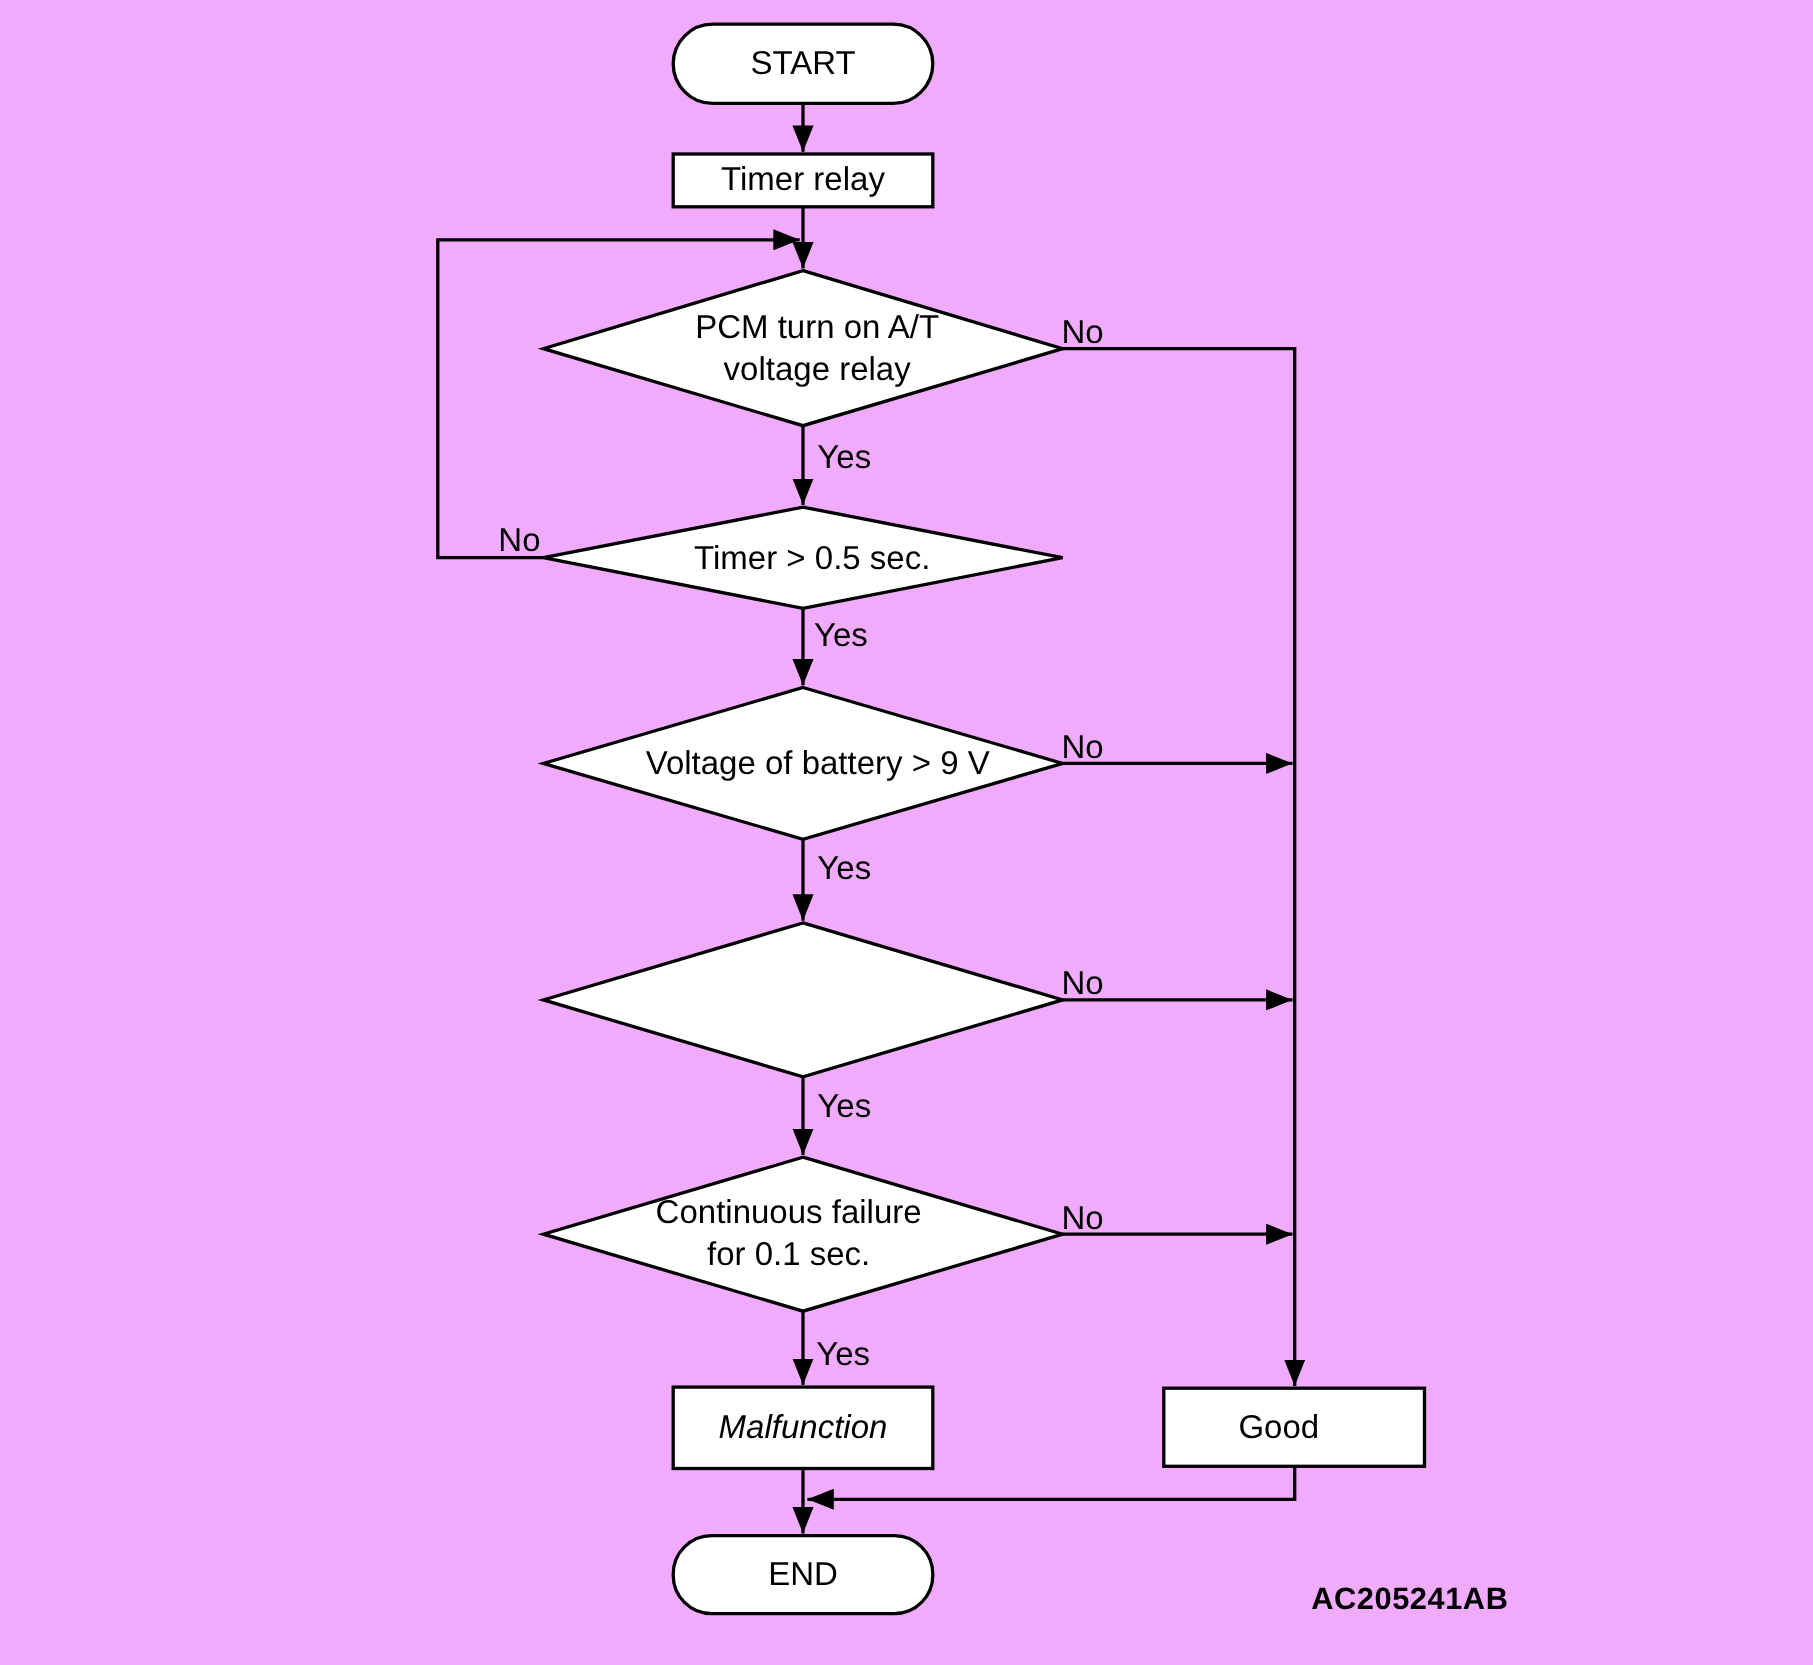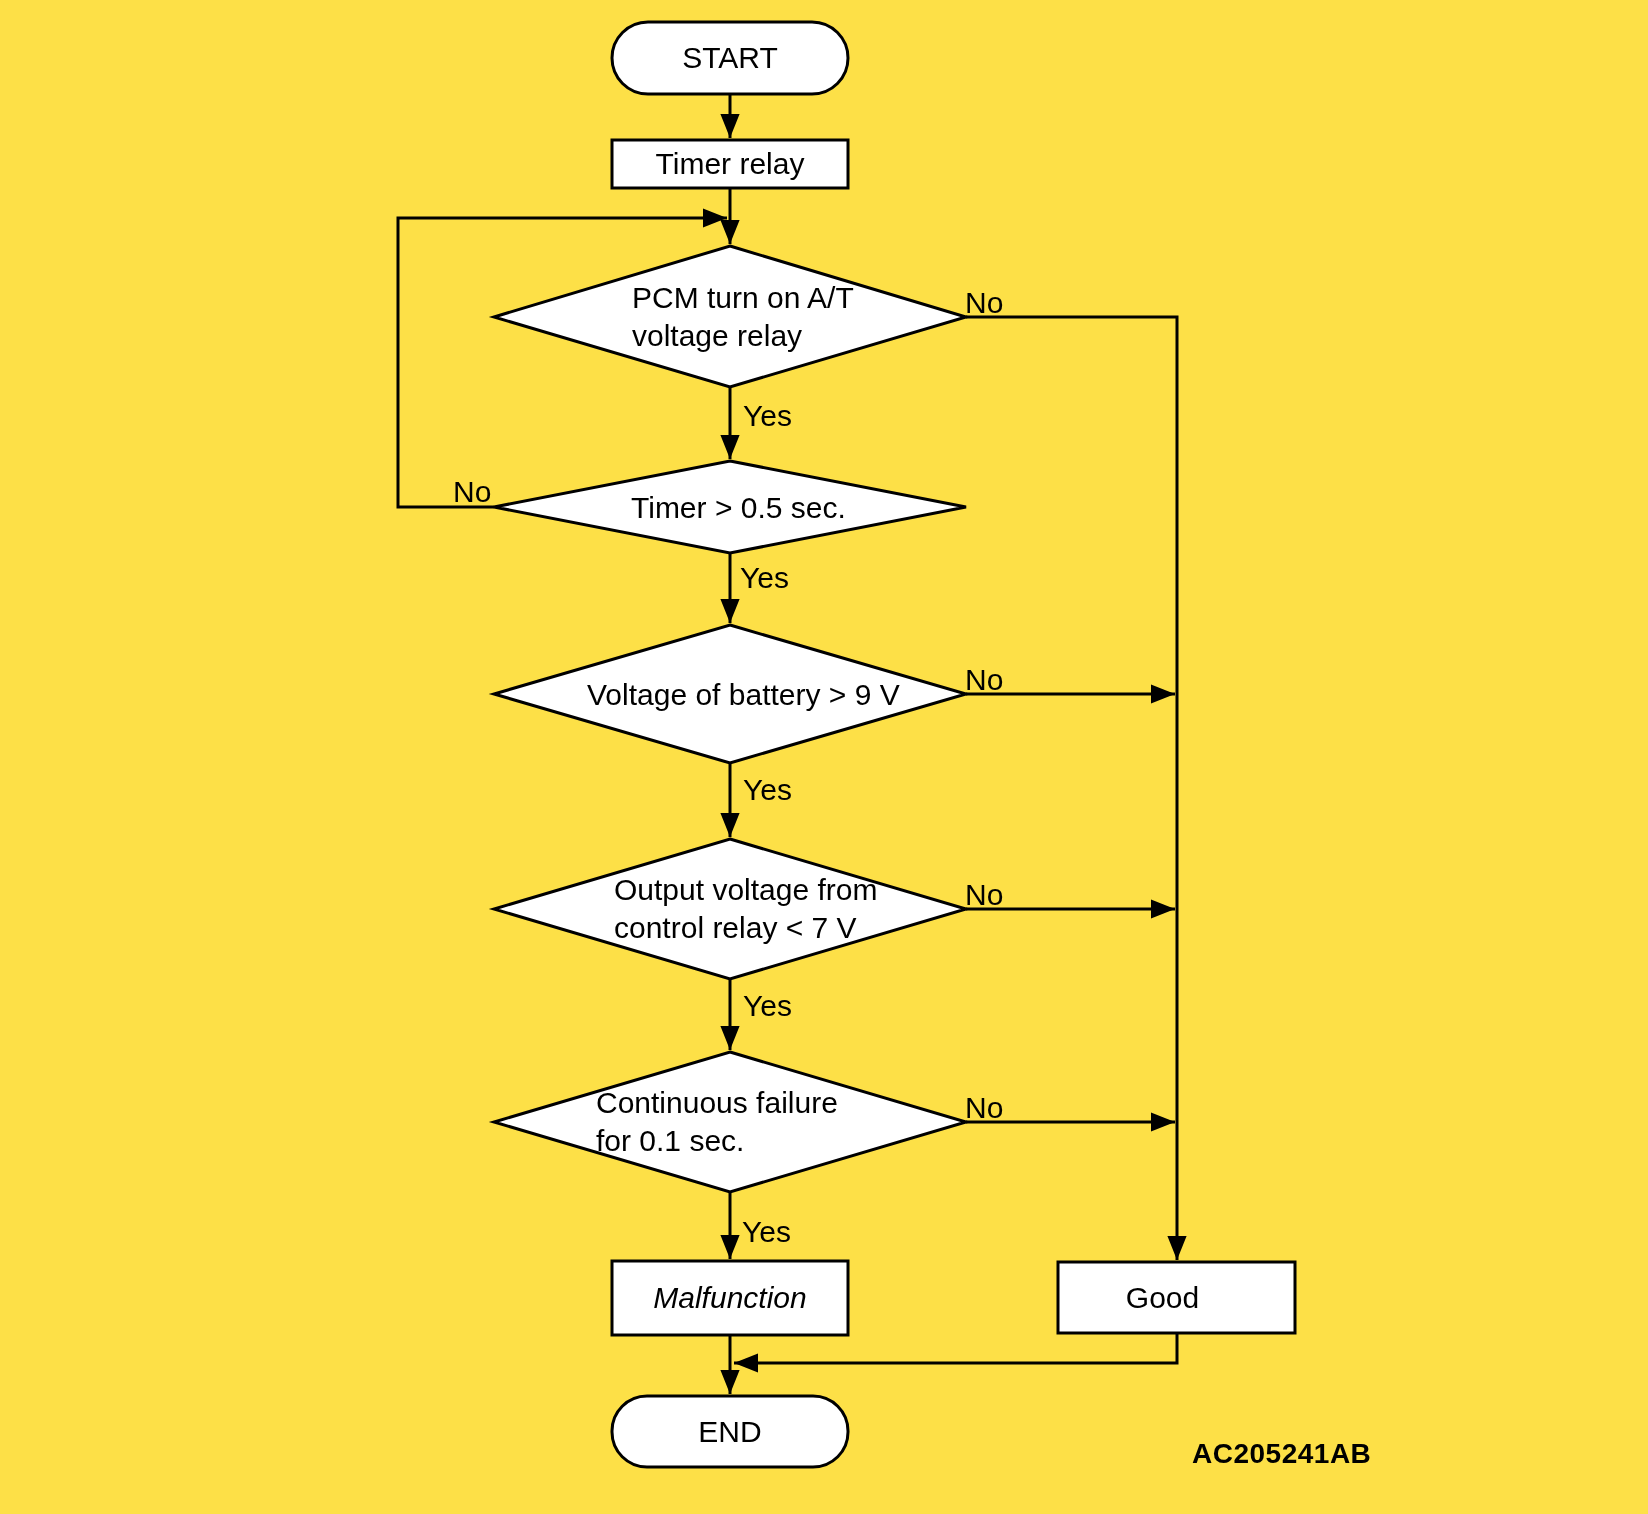--- a/index.html
+++ b/index.html
@@ -1,31 +1,32 @@
 <!DOCTYPE html>
 <html><head>
 <meta charset="utf-8">
 <style>
   html, body { margin: 0; padding: 0; background: #ffffff; }
   .canvas {
     position: relative;
     width: 1648px;
     height: 1514px;
-    background: #fde047;
+    background: #f0abfc;
     font-family: "Liberation Sans", sans-serif;
     color: #000000;
     overflow: hidden;
   }
   .canvas svg { position: absolute; left: 0; top: 0; }
   .lbl {
     position: absolute;
     font-size: 30px;
     line-height: 36px;
     white-space: nowrap;
     color: #000000;
+    text-align: center;
   }
   .boxlbl {
     position: absolute;
     display: flex;
     align-items: center;
     justify-content: center;
     font-size: 30px;
     color: #000000;
   }
   .dtext { line-height: 38px; }
@@ -85,24 +86,20 @@
 
   <div class="lbl dtext" style="left:632px; top:279px;">
     <div>PCM turn on A/T</div>
     <div>voltage relay</div>
   </div>
 
   <div class="lbl" style="left:631px; top:490px;">Timer &gt; 0.5 sec.</div>
 
   <div class="lbl" style="left:587px; top:677px;">Voltage of battery &gt; 9 V</div>
 
-  <div class="lbl dtext" style="left:614px; top:871px;">
-    <div>Output voltage from</div>
-    <div>control relay &lt; 7 V</div>
-  </div>
 
   <div class="lbl dtext" style="left:596px; top:1084px;">
     <div>Continuous failure</div>
     <div>for 0.1 sec.</div>
   </div>
 
   <div class="boxlbl" style="left:612px; top:1261px; width:236px; height:74px;font-style:italic;">Malfunction</div>
 
   <div class="boxlbl" style="left:1058px; top:1262px; width:209px; height:71px;">Good</div>
 

